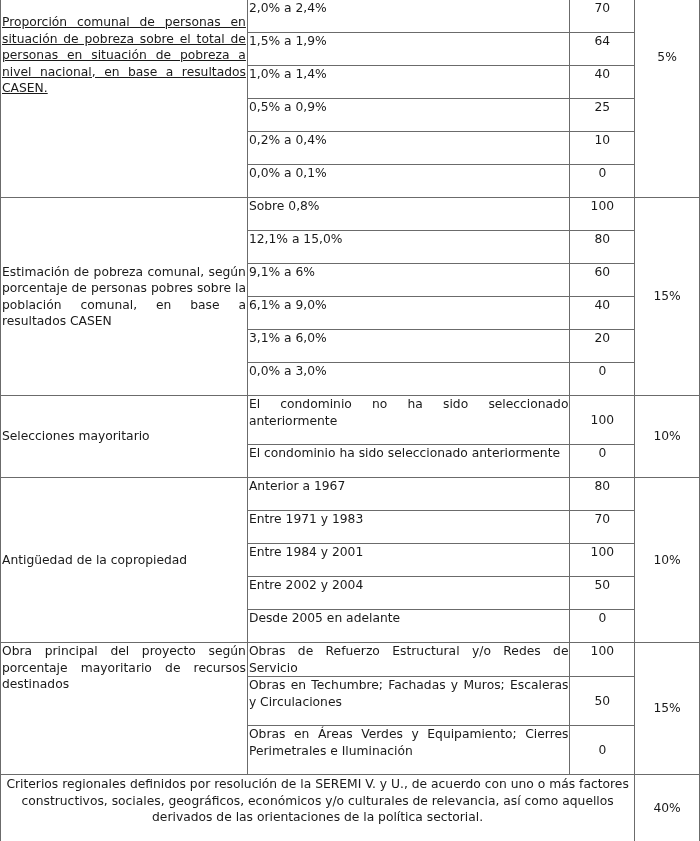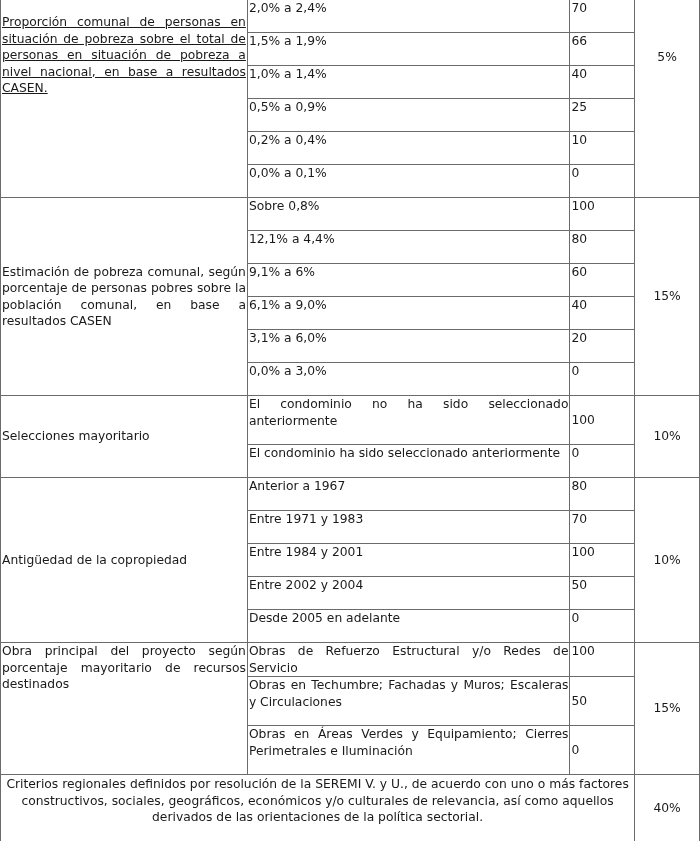--- a/index.html
+++ b/index.html
@@ -2,21 +2,21 @@
 <html><head>
 <meta charset="utf-8">
 <style>
   html, body { margin: 0; padding: 0; background: #ffffff; }
   body { width: 700px; height: 841px; overflow: hidden; position: relative;
          font-family: "DejaVu Sans", "Liberation Sans", sans-serif; font-size: 12.3px; color: #1a1a1a; }
   table { border-collapse: collapse; position: absolute; left: 0; top: -1px; table-layout: fixed; }
   td { border: 1px solid #6b6b6b; padding: 0 1px; line-height: 16.5px; vertical-align: top; }
   td.c1 { width: 245px; text-align: justify; vertical-align: middle; }
   td.c2 { width: 321px; height: 32px; text-align: justify; margin-top: 40px; }
-  td.c3 { width: 62px; }
+  td.c3 { width: 62px; text-align: center; }
   td.c4 { width: 62px; text-align: center; vertical-align: middle; }
   td.c1.top { vertical-align: top; }
   td.c3.mid { vertical-align: middle; }
   td.c2.tall { height: 48px; }
   td.last { text-align: center; vertical-align: top; height: 66px; padding-top: 1px; }
   td.last4 { vertical-align: middle; text-align: center; }
   .just { text-align: justify; text-align-last: left; }
   .outer-bottom td { border-bottom: 3px solid #666; }
 </style>
 </head>
@@ -28,21 +28,21 @@
       <tr>
     <td class="c1 top" rowspan="6" style="padding-top:14px;text-decoration:underline;">
       <span>Proporción comunal de personas en situación de pobreza sobre el total de personas en situación de pobreza a nivel nacional, en base a resultados CASEN.</span>
     </td>
     <td class="c2">2,0% a 2,4%</td>
     <td class="c3">70</td>
     <td class="c4" rowspan="6" style="vertical-align:top;padding-top:49px;">5%</td>
   </tr>
   <tr>
     <td class="c2">1,5% a 1,9%</td>
-    <td class="c3">66</td>
+    <td class="c3">64</td>
   </tr>
   <tr>
     <td class="c2">1,0% a 1,4%</td>
     <td class="c3">40</td>
   </tr>
   <tr>
     <td class="c2">0,5% a 0,9%</td>
     <td class="c3">25</td>
   </tr>
   <tr>
@@ -56,21 +56,21 @@
 
   <tr>
     <td class="c1" rowspan="6">
       <span>Estimación de pobreza comunal, según porcentaje de personas pobres sobre la población comunal, en base a resultados CASEN</span>
     </td>
     <td class="c2">Sobre 0,8%</td>
     <td class="c3">100</td>
     <td class="c4" rowspan="6">15%</td>
   </tr>
   <tr>
-    <td class="c2">12,1% a 4,4%</td>
+    <td class="c2">12,1% a 15,0%</td>
     <td class="c3">80</td>
   </tr>
   <tr>
     <td class="c2">9,1% a 6%</td>
     <td class="c3">60</td>
   </tr>
   <tr>
     <td class="c2">6,1% a 9,0%</td>
     <td class="c3">40</td>
   </tr>

